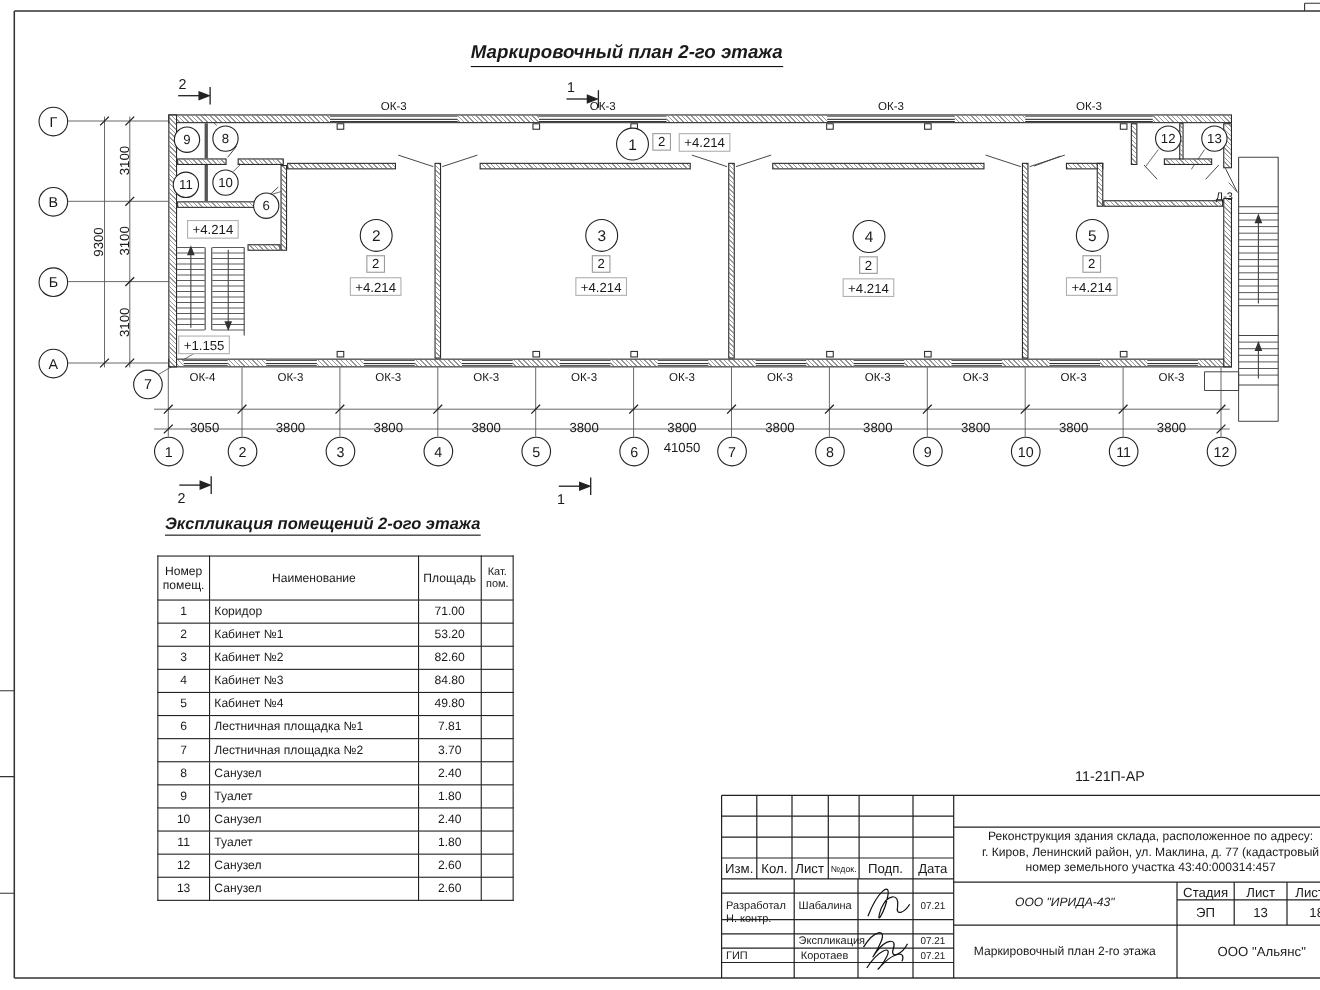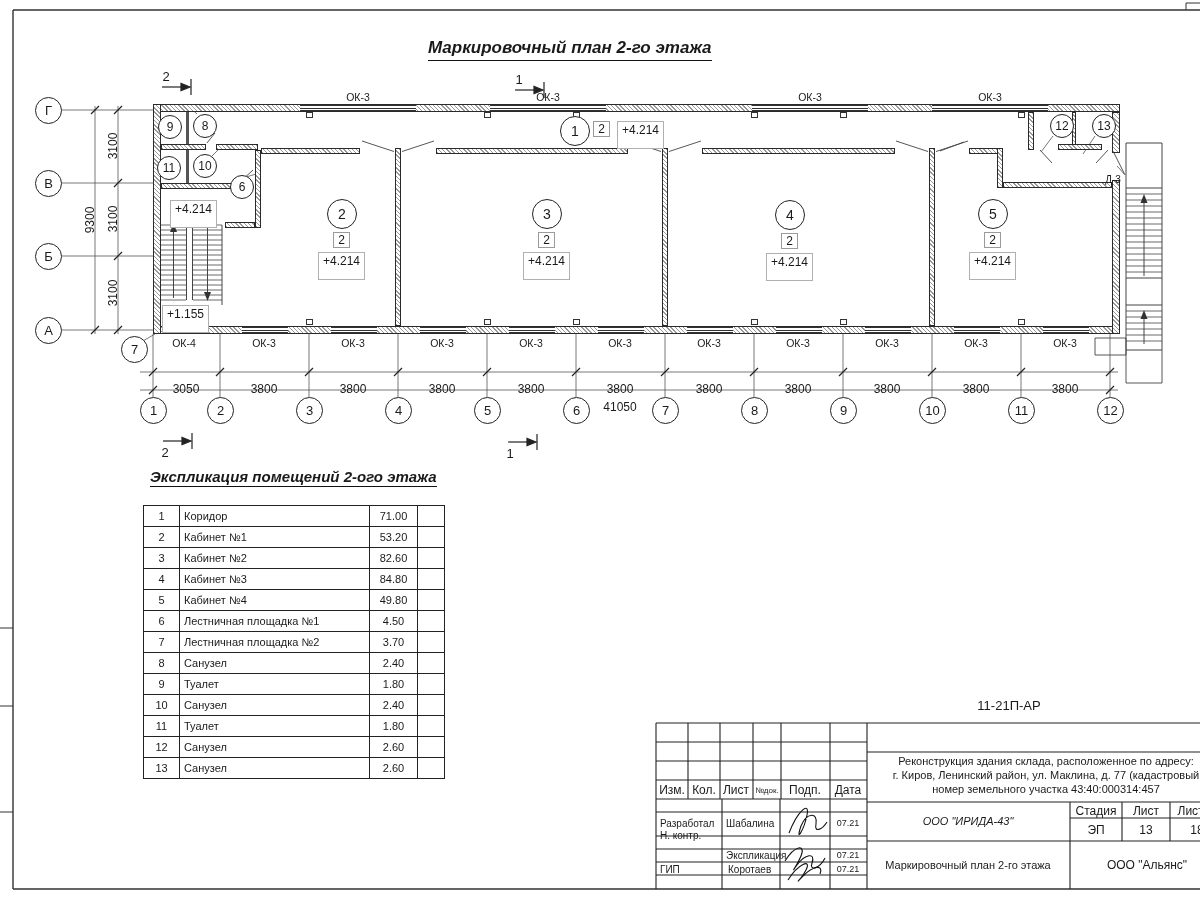--- a/index.html
+++ b/index.html
@@ -15,21 +15,21 @@
        background-position:0 50%;background-repeat:no-repeat;}
   .pier{position:absolute;width:7px;height:6px;box-sizing:border-box;background:#fff;border:1px solid #333;}
   .circ{position:absolute;box-sizing:border-box;border:1.2px solid #222;border-radius:50%;
         background:#fff;display:flex;align-items:center;justify-content:center;}
   .axisc{width:27px;height:27px;font-size:13px;}
   .roomc{width:30px;height:30px;font-size:14px;}
   .smallc{width:24px;height:24px;font-size:12px;}
   .cat{position:absolute;width:17px;height:16px;box-sizing:border-box;border:1px solid #9a9a9a;
        background:#fff;text-align:center;font-size:12px;line-height:15px;}
   .lvl{position:absolute;box-sizing:border-box;border:1px solid #b0b0b0;background:#fff;
-       font-size:12px;padding:0 4px;height:28px;line-height:16px;white-space:nowrap;}
+       font-size:12px;padding:0 4px;height:17px;line-height:16px;white-space:nowrap;}
   .dim{position:absolute;font-size:12px;white-space:nowrap;transform:translateX(-50%);margin-top:24px;}
   .vdim{position:absolute;font-size:12px;white-space:nowrap;transform:translate(-50%,-50%) rotate(-90deg);}
   .lbl{position:absolute;font-size:10.5px;white-space:nowrap;transform:translateX(-50%);}
   .secnum{position:absolute;font-size:13px;transform:translateX(-50%);}
   .ptitle{position:absolute;font-size:17px;font-weight:bold;font-style:italic;
           border-bottom:1.5px solid #111;padding-bottom:2px;white-space:nowrap;}
   .ttitle{position:absolute;font-size:15px;font-weight:bold;font-style:italic;
           border-bottom:1.5px solid #111;padding-bottom:1px;white-space:nowrap;}
   table.expl{position:absolute;left:143px;top:505px;border-collapse:collapse;
              font-size:11px;table-layout:fixed;}
@@ -289,20 +289,26 @@
 <div class="ttitle" style="left:150px;top:468px">Экспликация помещений 2-ого этажа</div>
 
 <table class="expl">
   <colgroup>
       <col style="width:36px">
       <col style="width:190px">
       <col style="width:48px">
       <col style="width:27px">
     </colgroup>
   <tbody>
+      <tr style="height:40px">
+    <th>Номер помещ.</th>
+    <th>Наименование</th>
+    <th>Площадь</th>
+    <th style="font-size:10px">Кат. пом.</th>
+  </tr>
   <tr style="height:21px">
         <td style="text-align:center">1</td>
         <td>Коридор</td>
         <td style="text-align:center">71.00</td>
         <td></td>
       </tr>
   <tr style="height:21px">
         <td style="text-align:center">2</td>
         <td>Кабинет №1</td>
         <td style="text-align:center">53.20</td>
@@ -322,21 +328,21 @@
       </tr>
   <tr style="height:21px">
         <td style="text-align:center">5</td>
         <td>Кабинет №4</td>
         <td style="text-align:center">49.80</td>
         <td></td>
       </tr>
   <tr style="height:21px">
         <td style="text-align:center">6</td>
         <td>Лестничная площадка №1</td>
-        <td style="text-align:center">4.50</td>
+        <td style="text-align:center">7.81</td>
         <td></td>
       </tr>
   <tr style="height:21px">
         <td style="text-align:center">7</td>
         <td>Лестничная площадка №2</td>
         <td style="text-align:center">3.70</td>
         <td></td>
       </tr>
   <tr style="height:21px">
         <td style="text-align:center">8</td>

